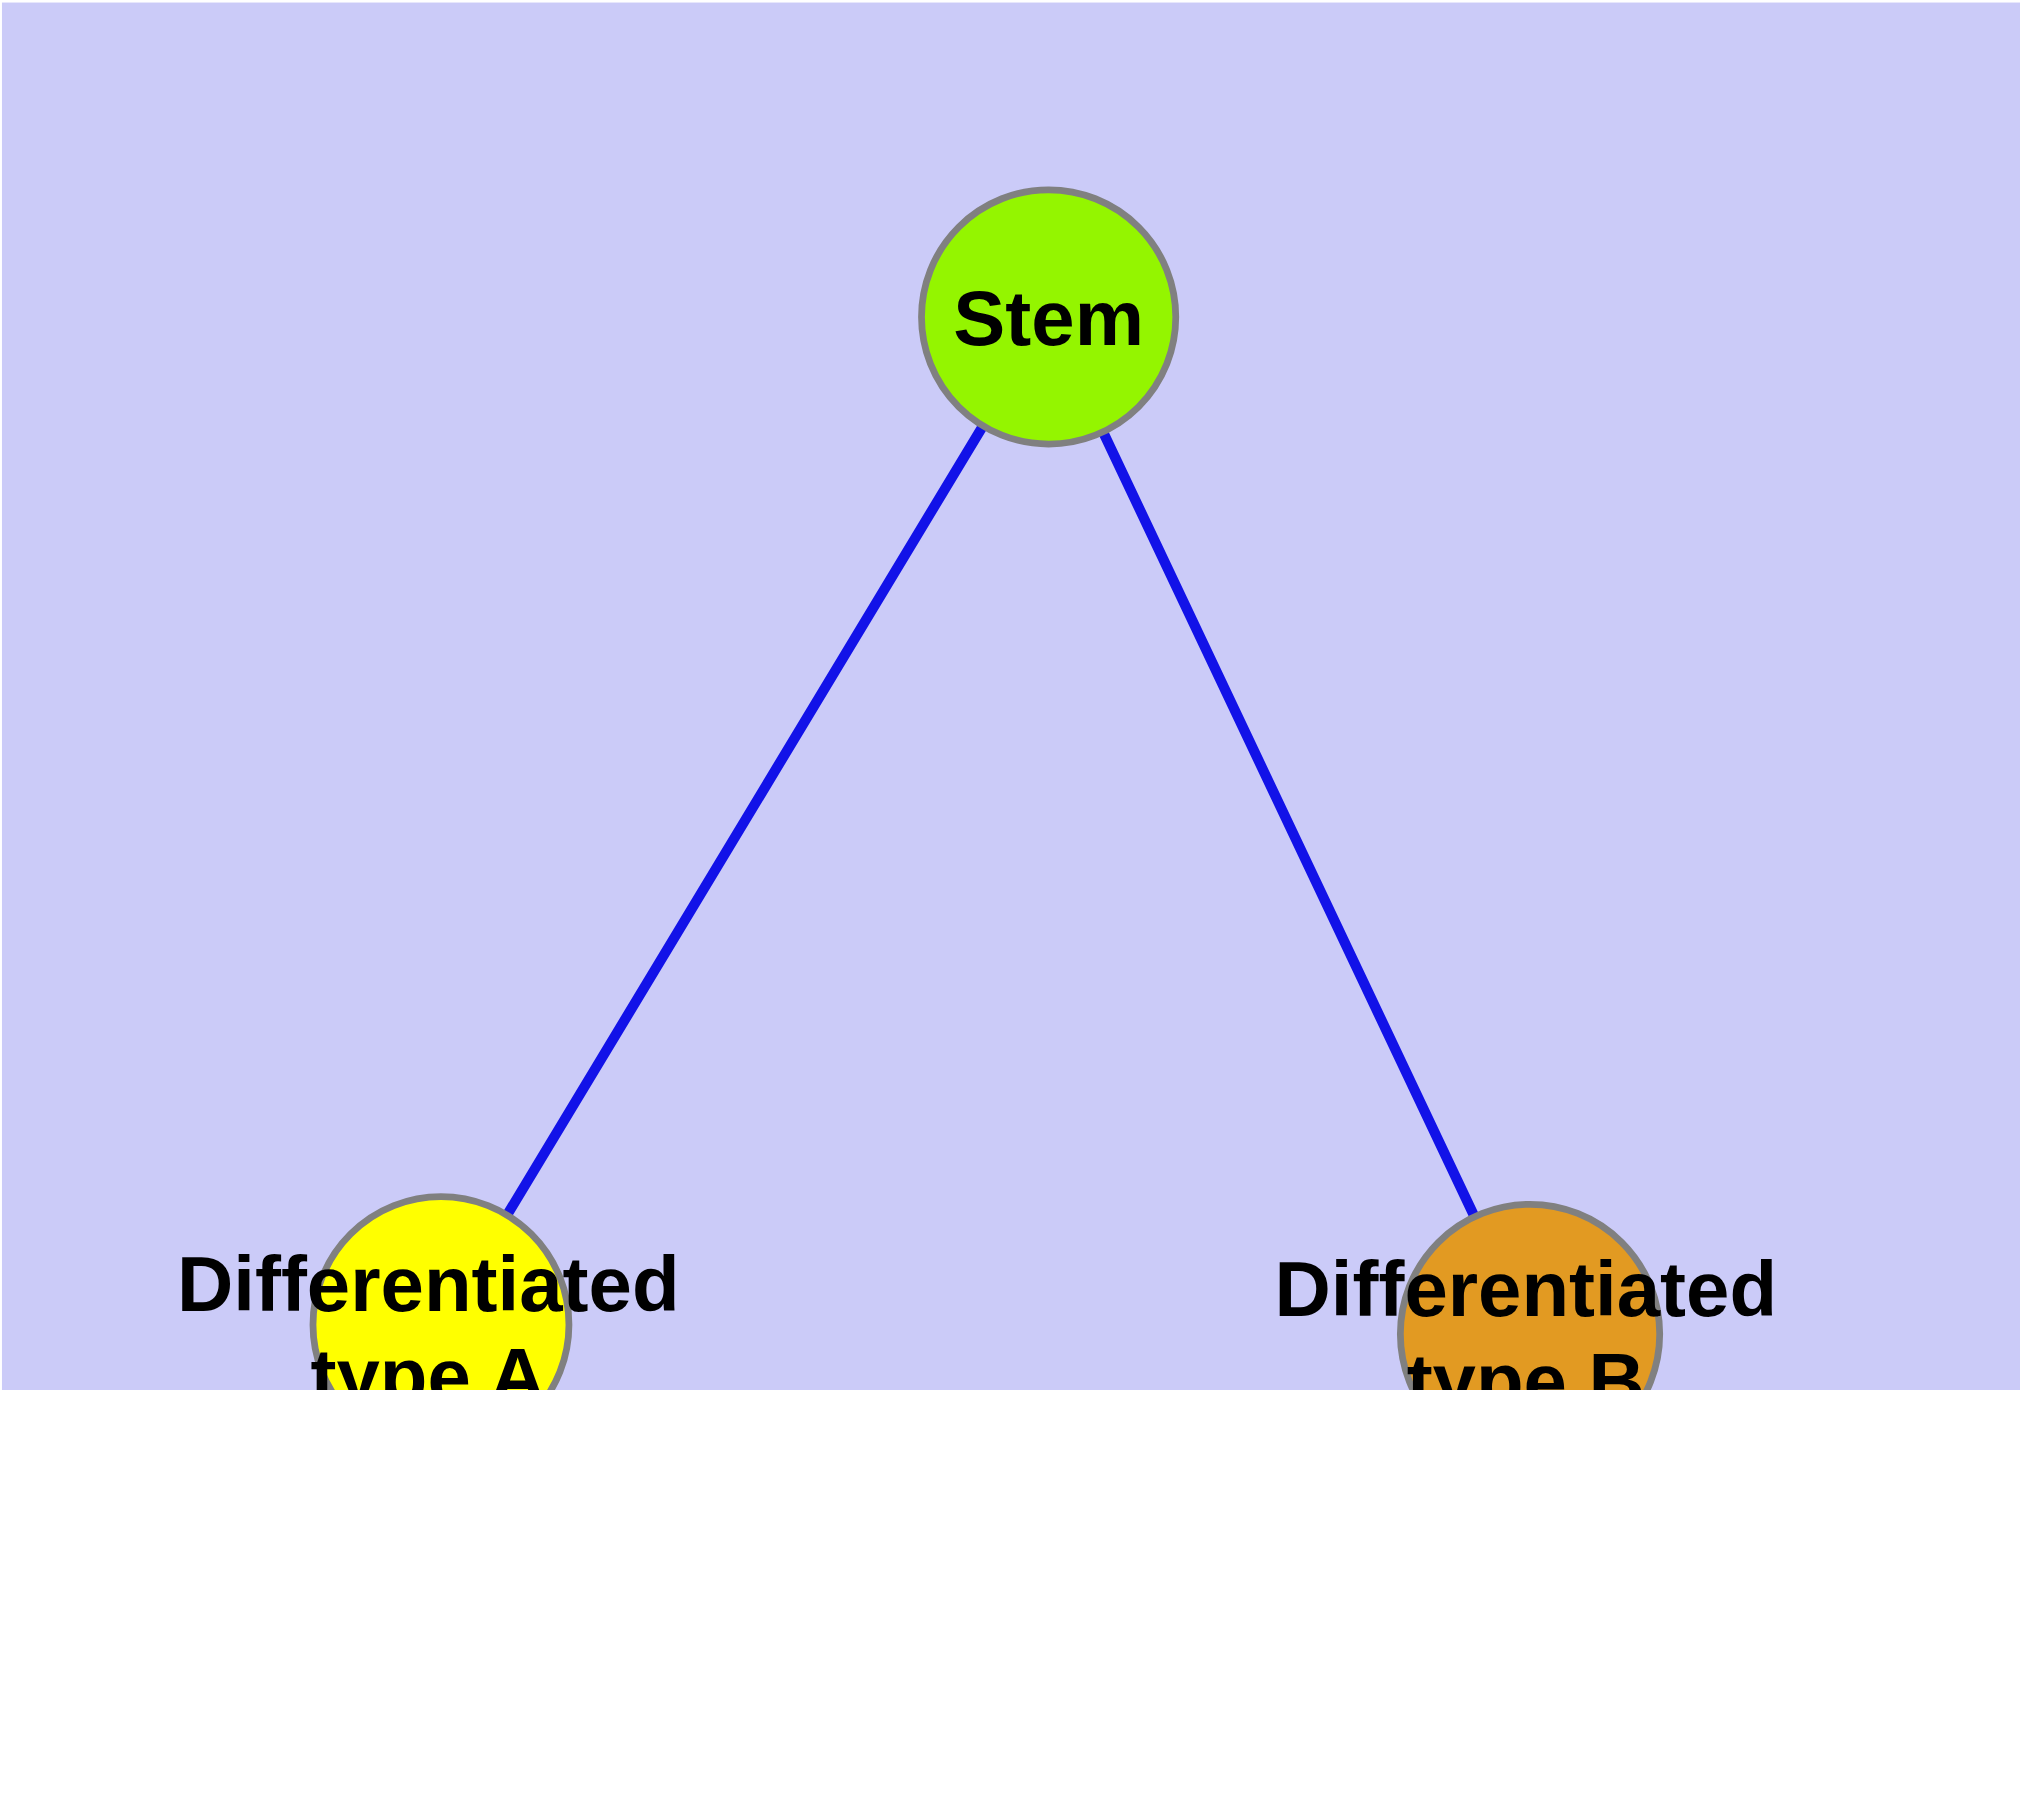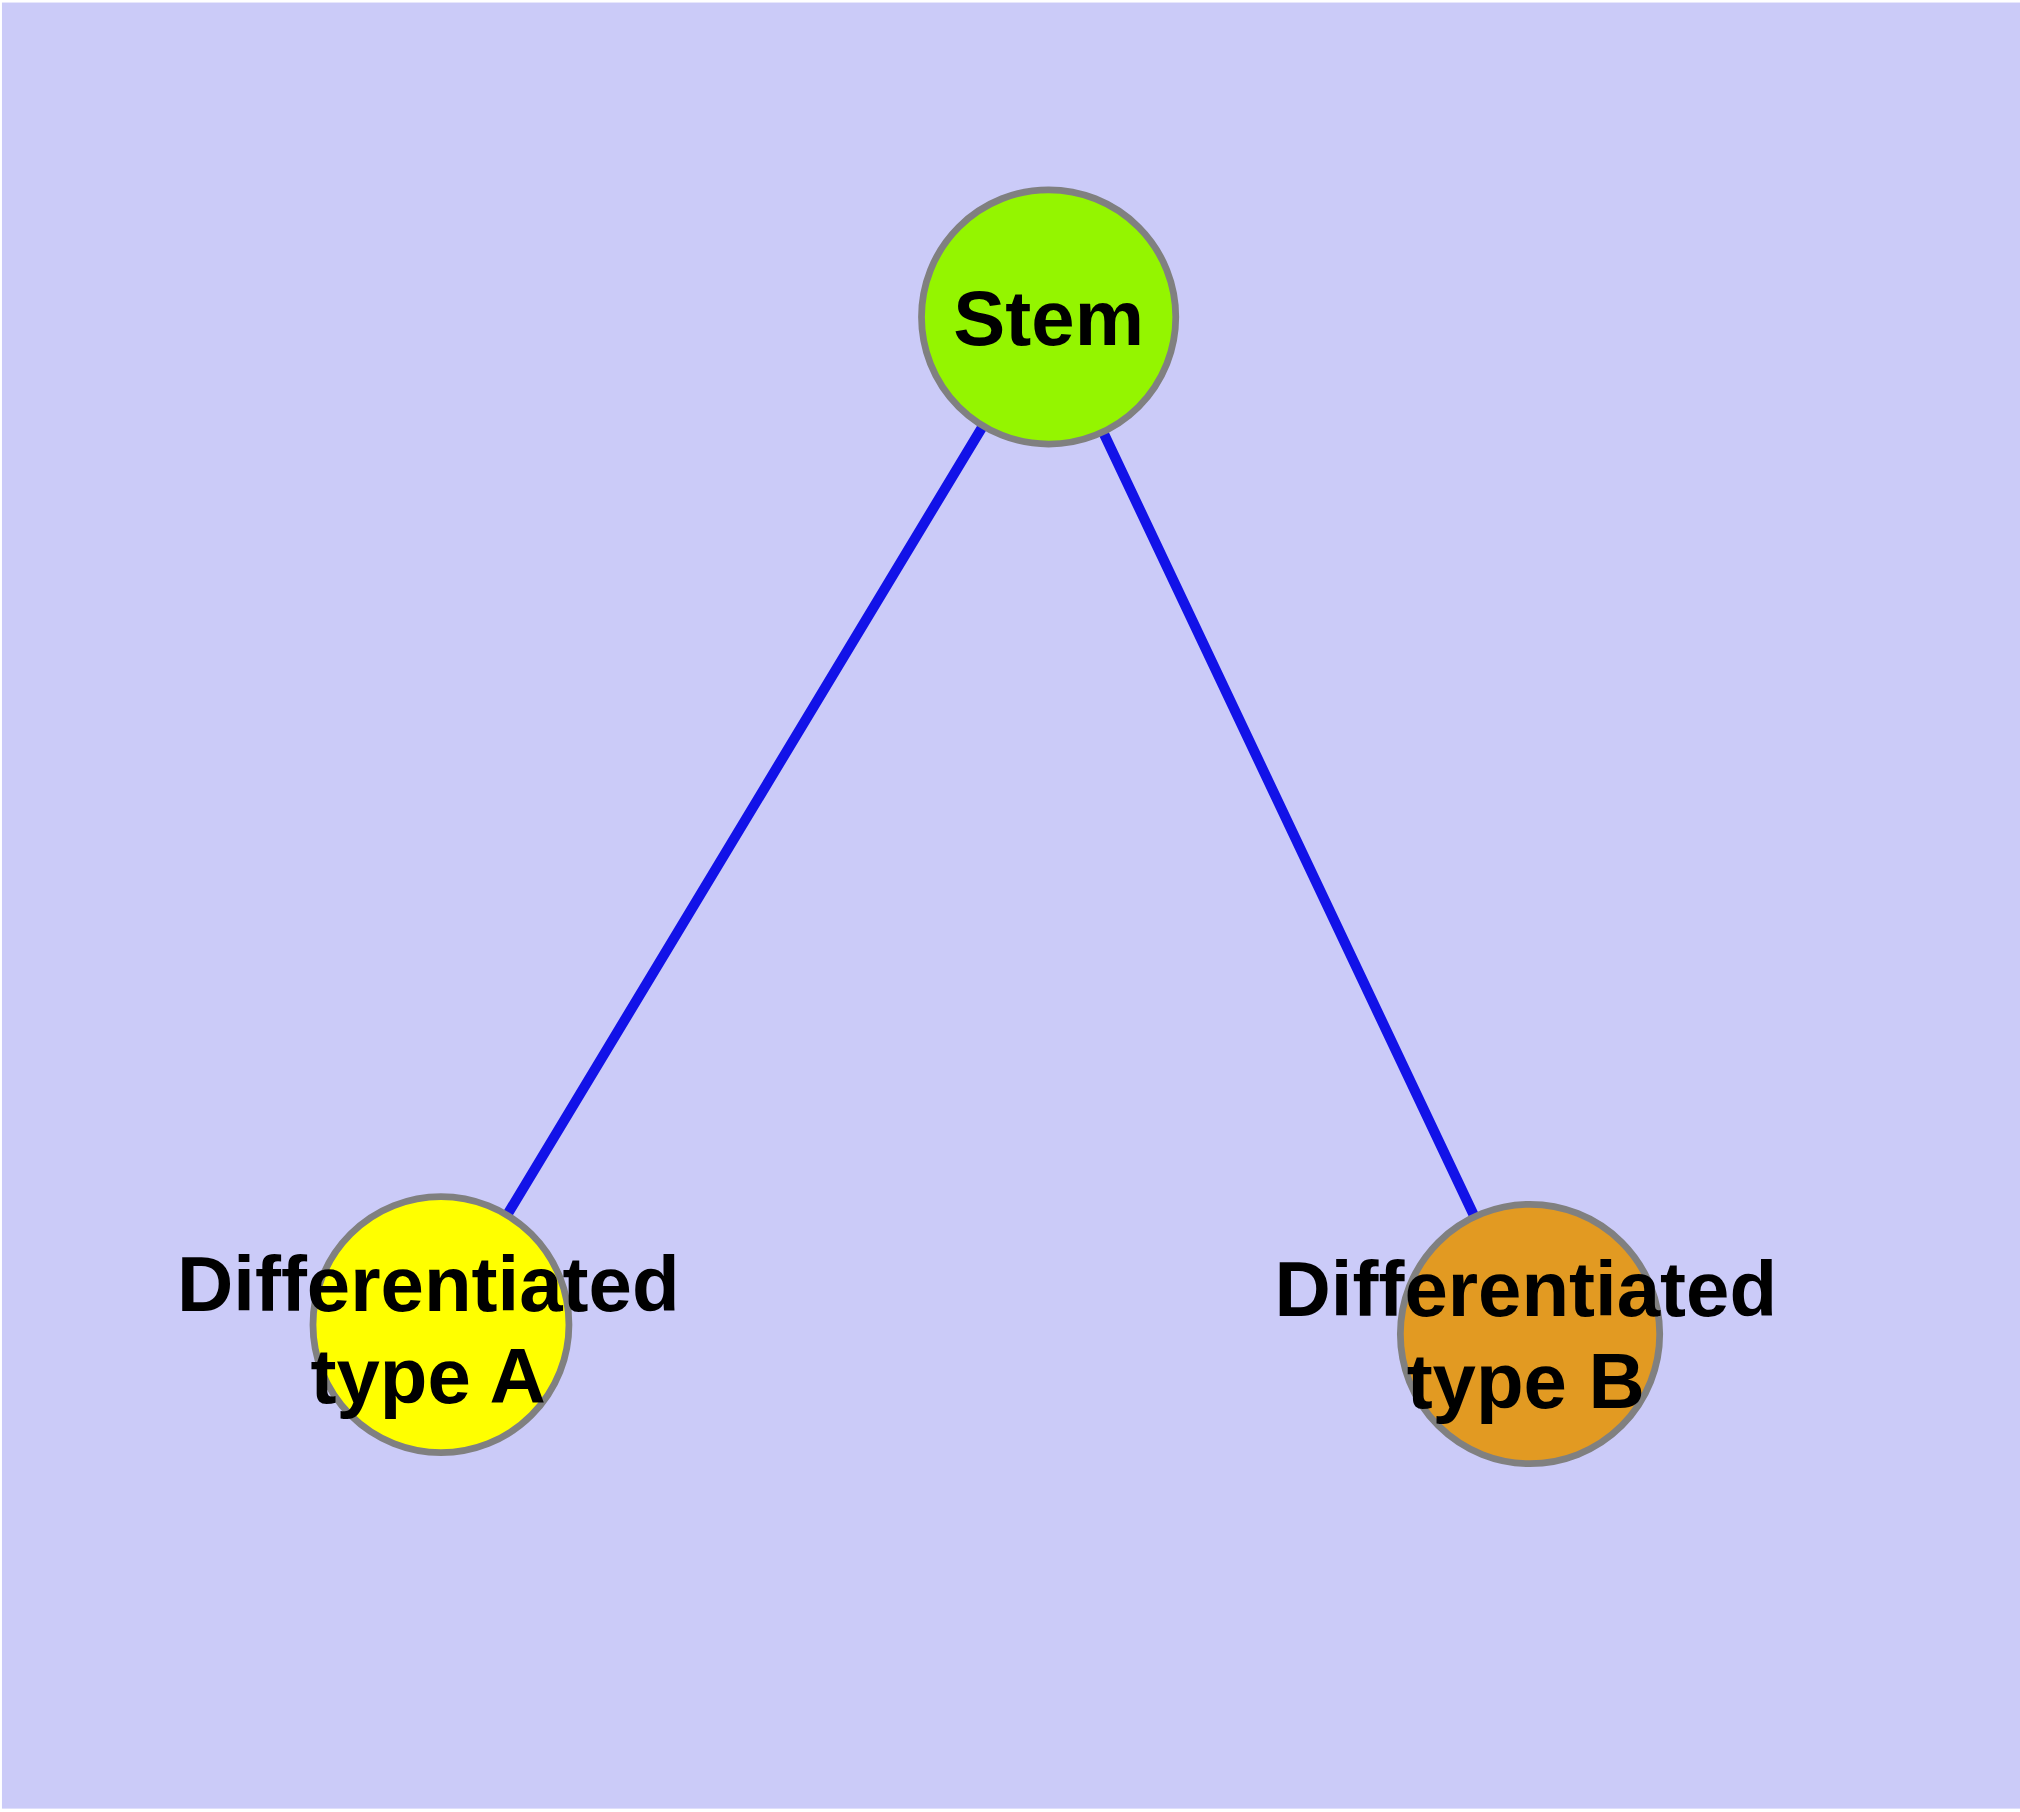--- a/index.html
+++ b/index.html
@@ -3,21 +3,21 @@
 <meta charset="utf-8">
 <style>
   html, body {
     margin: 0;
     padding: 0;
     background: #FFFFFF;
   }
   .figure-frame {
     position: relative;
     width: 2021px;
-    height: 1812px;
+    height: 1390px;
     background: #FFFFFF;
     overflow: hidden;
   }
   svg.graph-canvas {
     display: block;
     width: 2021px;
     height: 1812px;
   }
   .node-label {
     font-family: "Liberation Sans", "DejaVu Sans", sans-serif;

